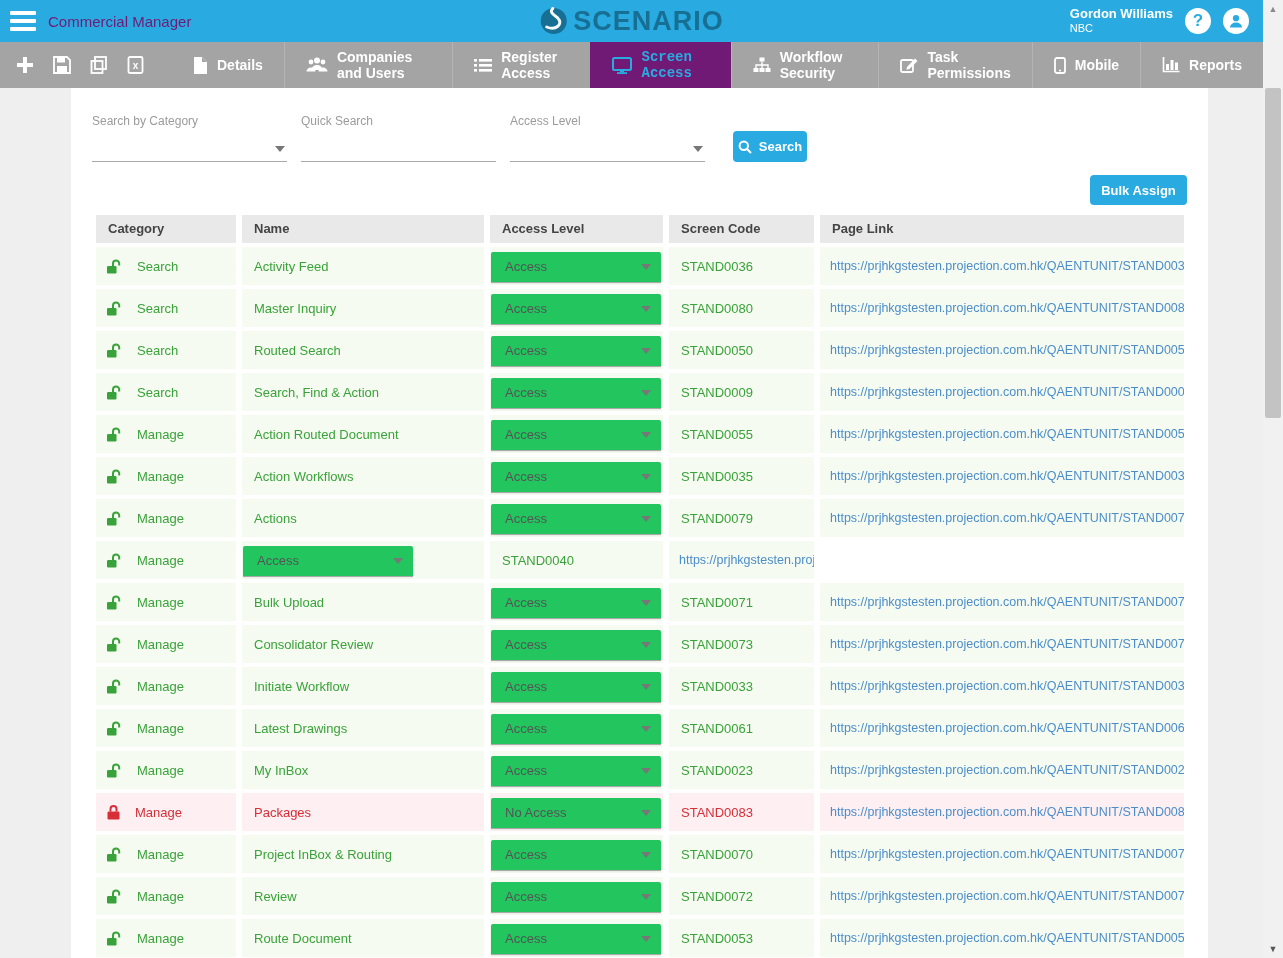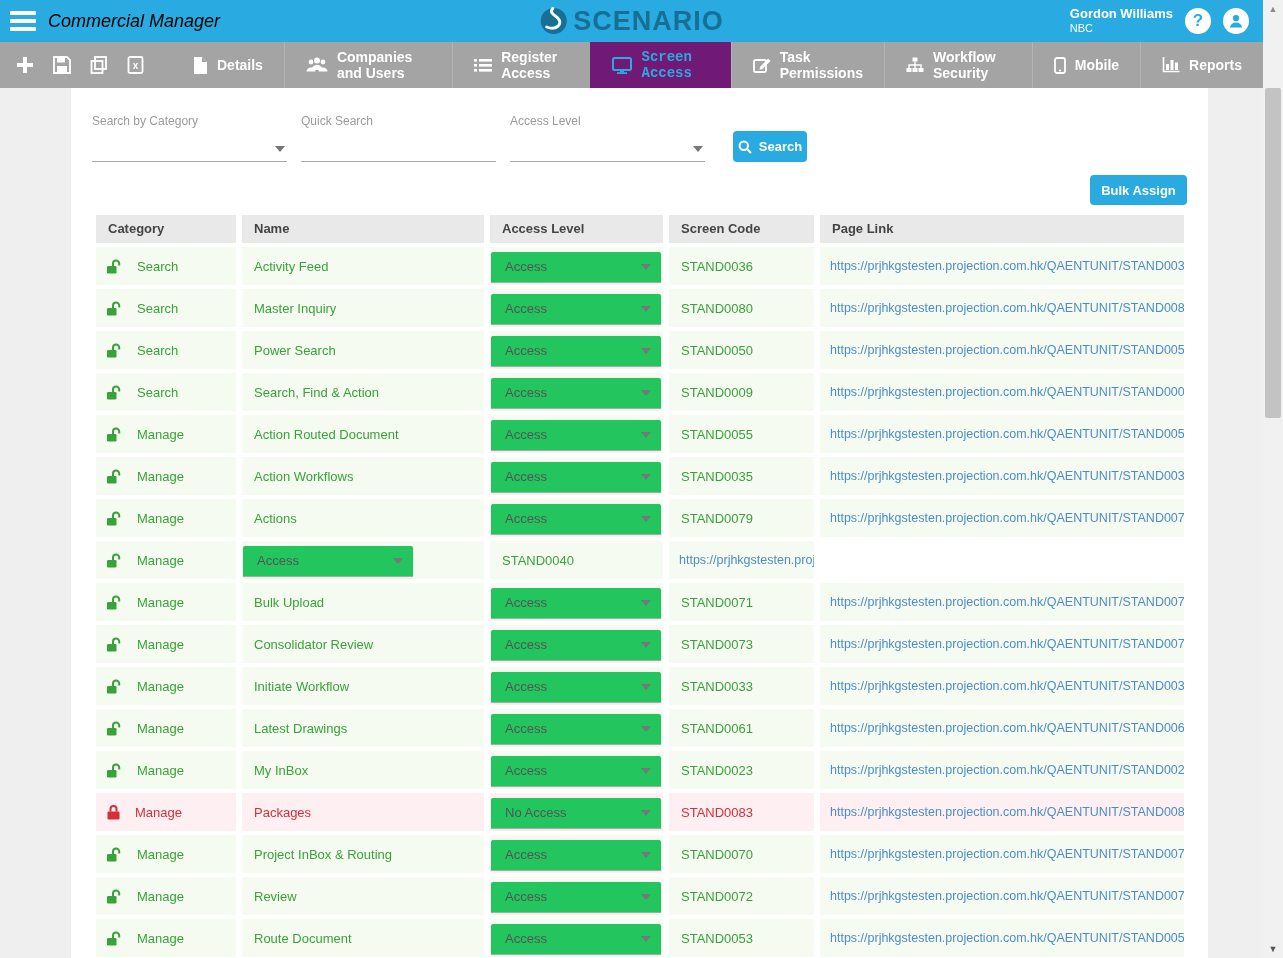--- a/index.html
+++ b/index.html
@@ -9,21 +9,21 @@
     background:#efefef;
     position:relative;
   }
   
   .header{
     position:absolute; top:0; left:0; width:1263px; height:42px;
     background:#29abe2; color:#fff; display:flex; align-items:center;
   }
   .hamburger{ width:26px; height:20px; margin:0 12px 0 10px; display:flex; flex-direction:column; justify-content:space-between; cursor:pointer;}
   .hamburger i{ display:block; height:4px; background:#fff; border-radius:1px;}
-  .app-title{ font-size:18px; color:#000000;font-style:italic; }
+  .app-title{ font-size:15px; color:#701a75; }
   .logo{ position:absolute; left:50%; top:0; transform:translateX(-50%); height:42px; display:flex; align-items:center; gap:6px;}
   .logo-text{ font-size:27px; font-weight:bold; letter-spacing:1px; color:#186f94;}
   .header-right{ margin-left:auto; display:flex; align-items:center; gap:12px; padding-right:14px;}
   .user-block{ text-align:left; line-height:1.15; }
   .user-name{ font-size:13px; font-weight:bold; }
   .user-org{ font-size:11px; }
   .round-btn{ width:26px; height:26px; border-radius:50%; background:#fff; color:#29abe2; display:flex; align-items:center; justify-content:center; font-weight:bold; font-size:17px; cursor:pointer;}
   
   .tabbar{
     position:absolute; top:42px; left:0; width:1263px; height:46px;
@@ -186,37 +186,37 @@
             <rect x="1" y="1" width="18" height="12" rx="1.5" fill="none" stroke="currentColor" stroke-width="2"></rect>
             <rect x="8" y="13" width="4" height="2.5" fill="currentColor"></rect>
             <rect x="5" y="15.2" width="10" height="1.8" fill="currentColor"></rect>
           </svg>
         </span>
         <span class="tab-label">Screen Access</span>
       </div>
       <div class="tab">
         <span class="ticon">
           <svg width="18" height="16" viewBox="0 0 18 16">
-            <rect x="1" y="3" width="12" height="12" rx="1.5" fill="none" stroke="currentColor" stroke-width="1.8"></rect>
-            <path d="M7 10 L15 1.5 L17.5 4 L9.5 12 L6.5 12.8 z" fill="currentColor"></path>
-          </svg>
-        </span>
-        <span class="tab-label">Task Permissions</span>
-      </div>
-      <div class="tab">
-        <span class="ticon">
-          <svg width="18" height="16" viewBox="0 0 18 16">
             <rect x="6.5" y="0.5" width="5" height="4" fill="currentColor"></rect>
             <rect x="0.5" y="11" width="5" height="4" fill="currentColor"></rect>
             <rect x="6.5" y="11" width="5" height="4" fill="currentColor"></rect>
             <rect x="12.5" y="11" width="5" height="4" fill="currentColor"></rect>
             <path d="M9 4.5 v3 M3 11 v-3 h12 v3 M9 8 v3" stroke="currentColor" stroke-width="1.4" fill="none"></path>
           </svg>
         </span>
         <span class="tab-label">Workflow Security</span>
+      </div>
+      <div class="tab">
+        <span class="ticon">
+          <svg width="18" height="16" viewBox="0 0 18 16">
+            <rect x="1" y="3" width="12" height="12" rx="1.5" fill="none" stroke="currentColor" stroke-width="1.8"></rect>
+            <path d="M7 10 L15 1.5 L17.5 4 L9.5 12 L6.5 12.8 z" fill="currentColor"></path>
+          </svg>
+        </span>
+        <span class="tab-label">Task Permissions</span>
       </div>
       <div class="tab">
         <span class="ticon">
           <svg width="12" height="17" viewBox="0 0 12 17">
             <rect x="1" y="1" width="10" height="15" rx="2" fill="none" stroke="currentColor" stroke-width="1.8"></rect>
             <circle cx="6" cy="13.4" r="1" fill="currentColor"></circle>
           </svg>
         </span>
         <span class="tab-label">Mobile</span>
       </div>
@@ -327,21 +327,21 @@
           <div class="trow">
             <div class="cell c-cat">
               <span class="lockicon">
                 <svg width="17" height="17" viewBox="0 0 17 17">
                   <rect x="1" y="8" width="9.5" height="7.5" rx="1.2" fill="currentColor"></rect>
                   <path d="M7 8 V5.6 a3.1 3.1 0 0 1 6.2 0 V7.4" stroke="currentColor" stroke-width="2" fill="none"></path>
                 </svg>
               </span>
               <span>Search</span>
             </div>
-            <div class="cell c-name">Power Search</div>
+            <div class="cell c-name">Routed Search</div>
             <div class="cell c-access">
               <div class="ddl">
                 <span>Access</span>
                 <span class="caret"></span>
               </div>
             </div>
             <div class="cell c-code">STAND0050</div>
             <div class="cell c-link">
               <a>https://prjhkgstesten.projection.com.hk/QAENTUNIT/STAND0050</a>
             </div>

